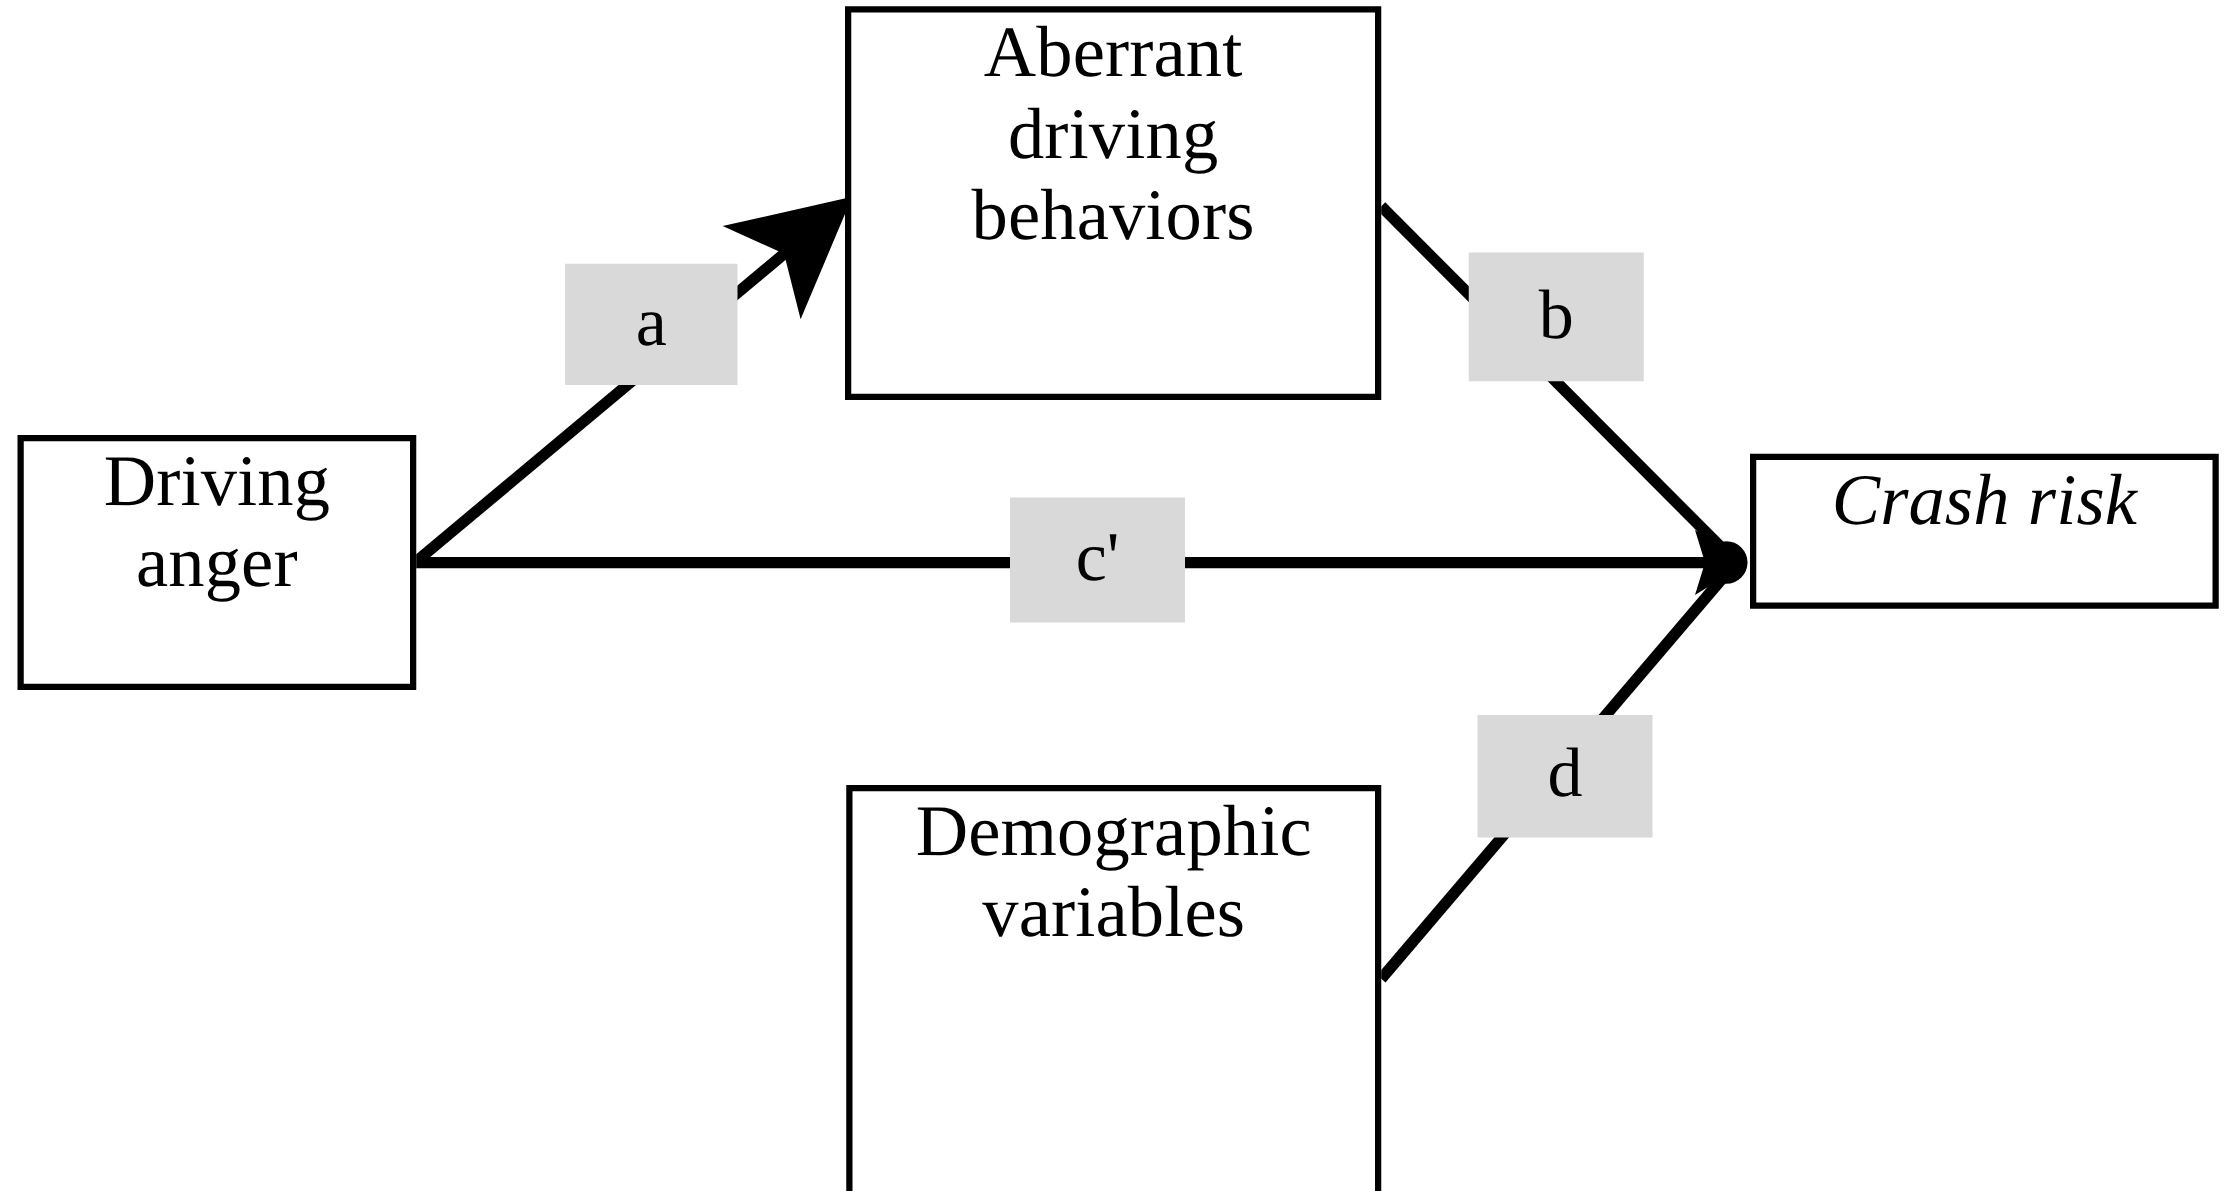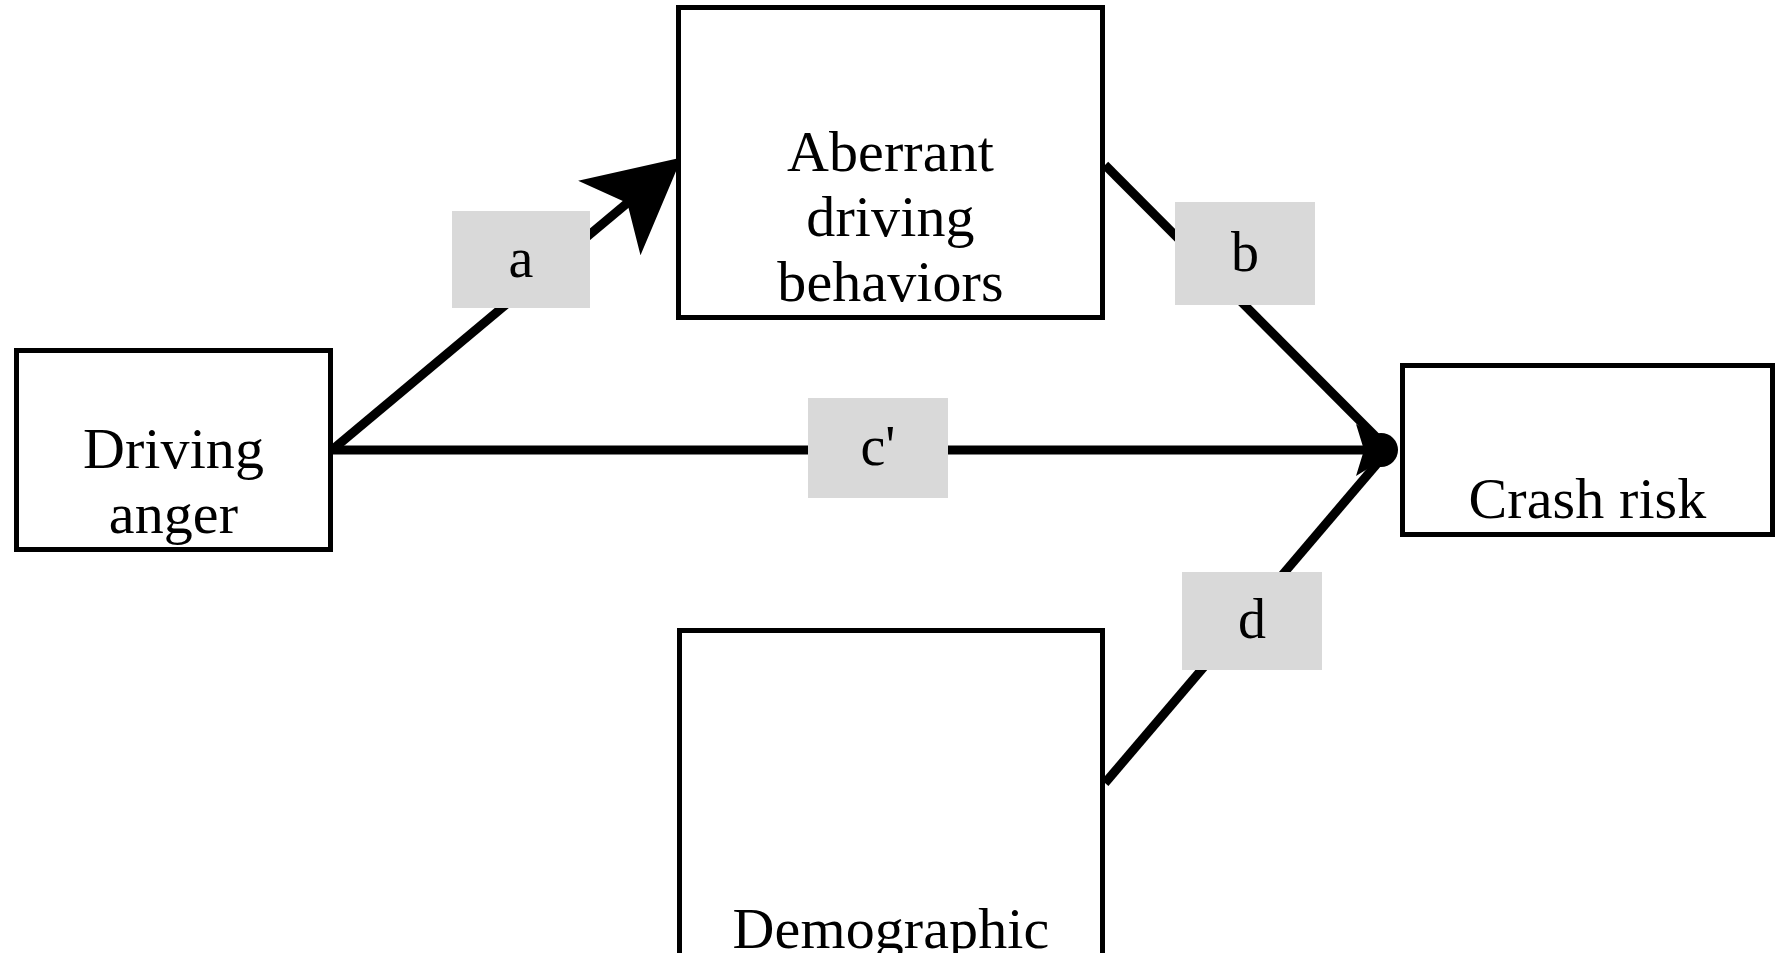--- a/index.html
+++ b/index.html
@@ -22,21 +22,21 @@
     top: 0;
     width: 1788px;
     height: 953px;
   }
   .node-box {
     position: absolute;
     box-sizing: border-box;
     border: 5px solid #000000;
     background: #ffffff;
     display: flex;
-    align-items: flex-end;
+    align-items: flex-start;
     justify-content: center;
     text-align: center;
     z-index: 3;
   }
   .node-label {
     font-family: "Liberation Serif", "DejaVu Serif", serif;
     font-size: 58px;
     line-height: 1.12;
     color: #000000;
     font-weight: 400;
@@ -44,21 +44,21 @@
     padding: 0 6px;
     white-space: pre-line;
   }
   #node-driving-anger {
     left: 14px;  top: 348px;  width: 319px;  height: 204px;
   }
   #node-aberrant-behaviors {
     left: 676px; top: 5px;    width: 429px;  height: 315px;
   }
   #node-crash-risk {
-    left: 1400px; top: 363px; width: 375px;  height: 174px;
+    left: 1400px; top: 363px; width: 375px;  height: 124px; font-style: italic;
   }
   #node-demographic-variables {
     left: 677px; top: 628px;  width: 428px;  height: 404px;
   }
   .path-label {
     position: absolute;
     box-sizing: border-box;
     background: #d9d9d9;
     display: flex;
     align-items: center;

